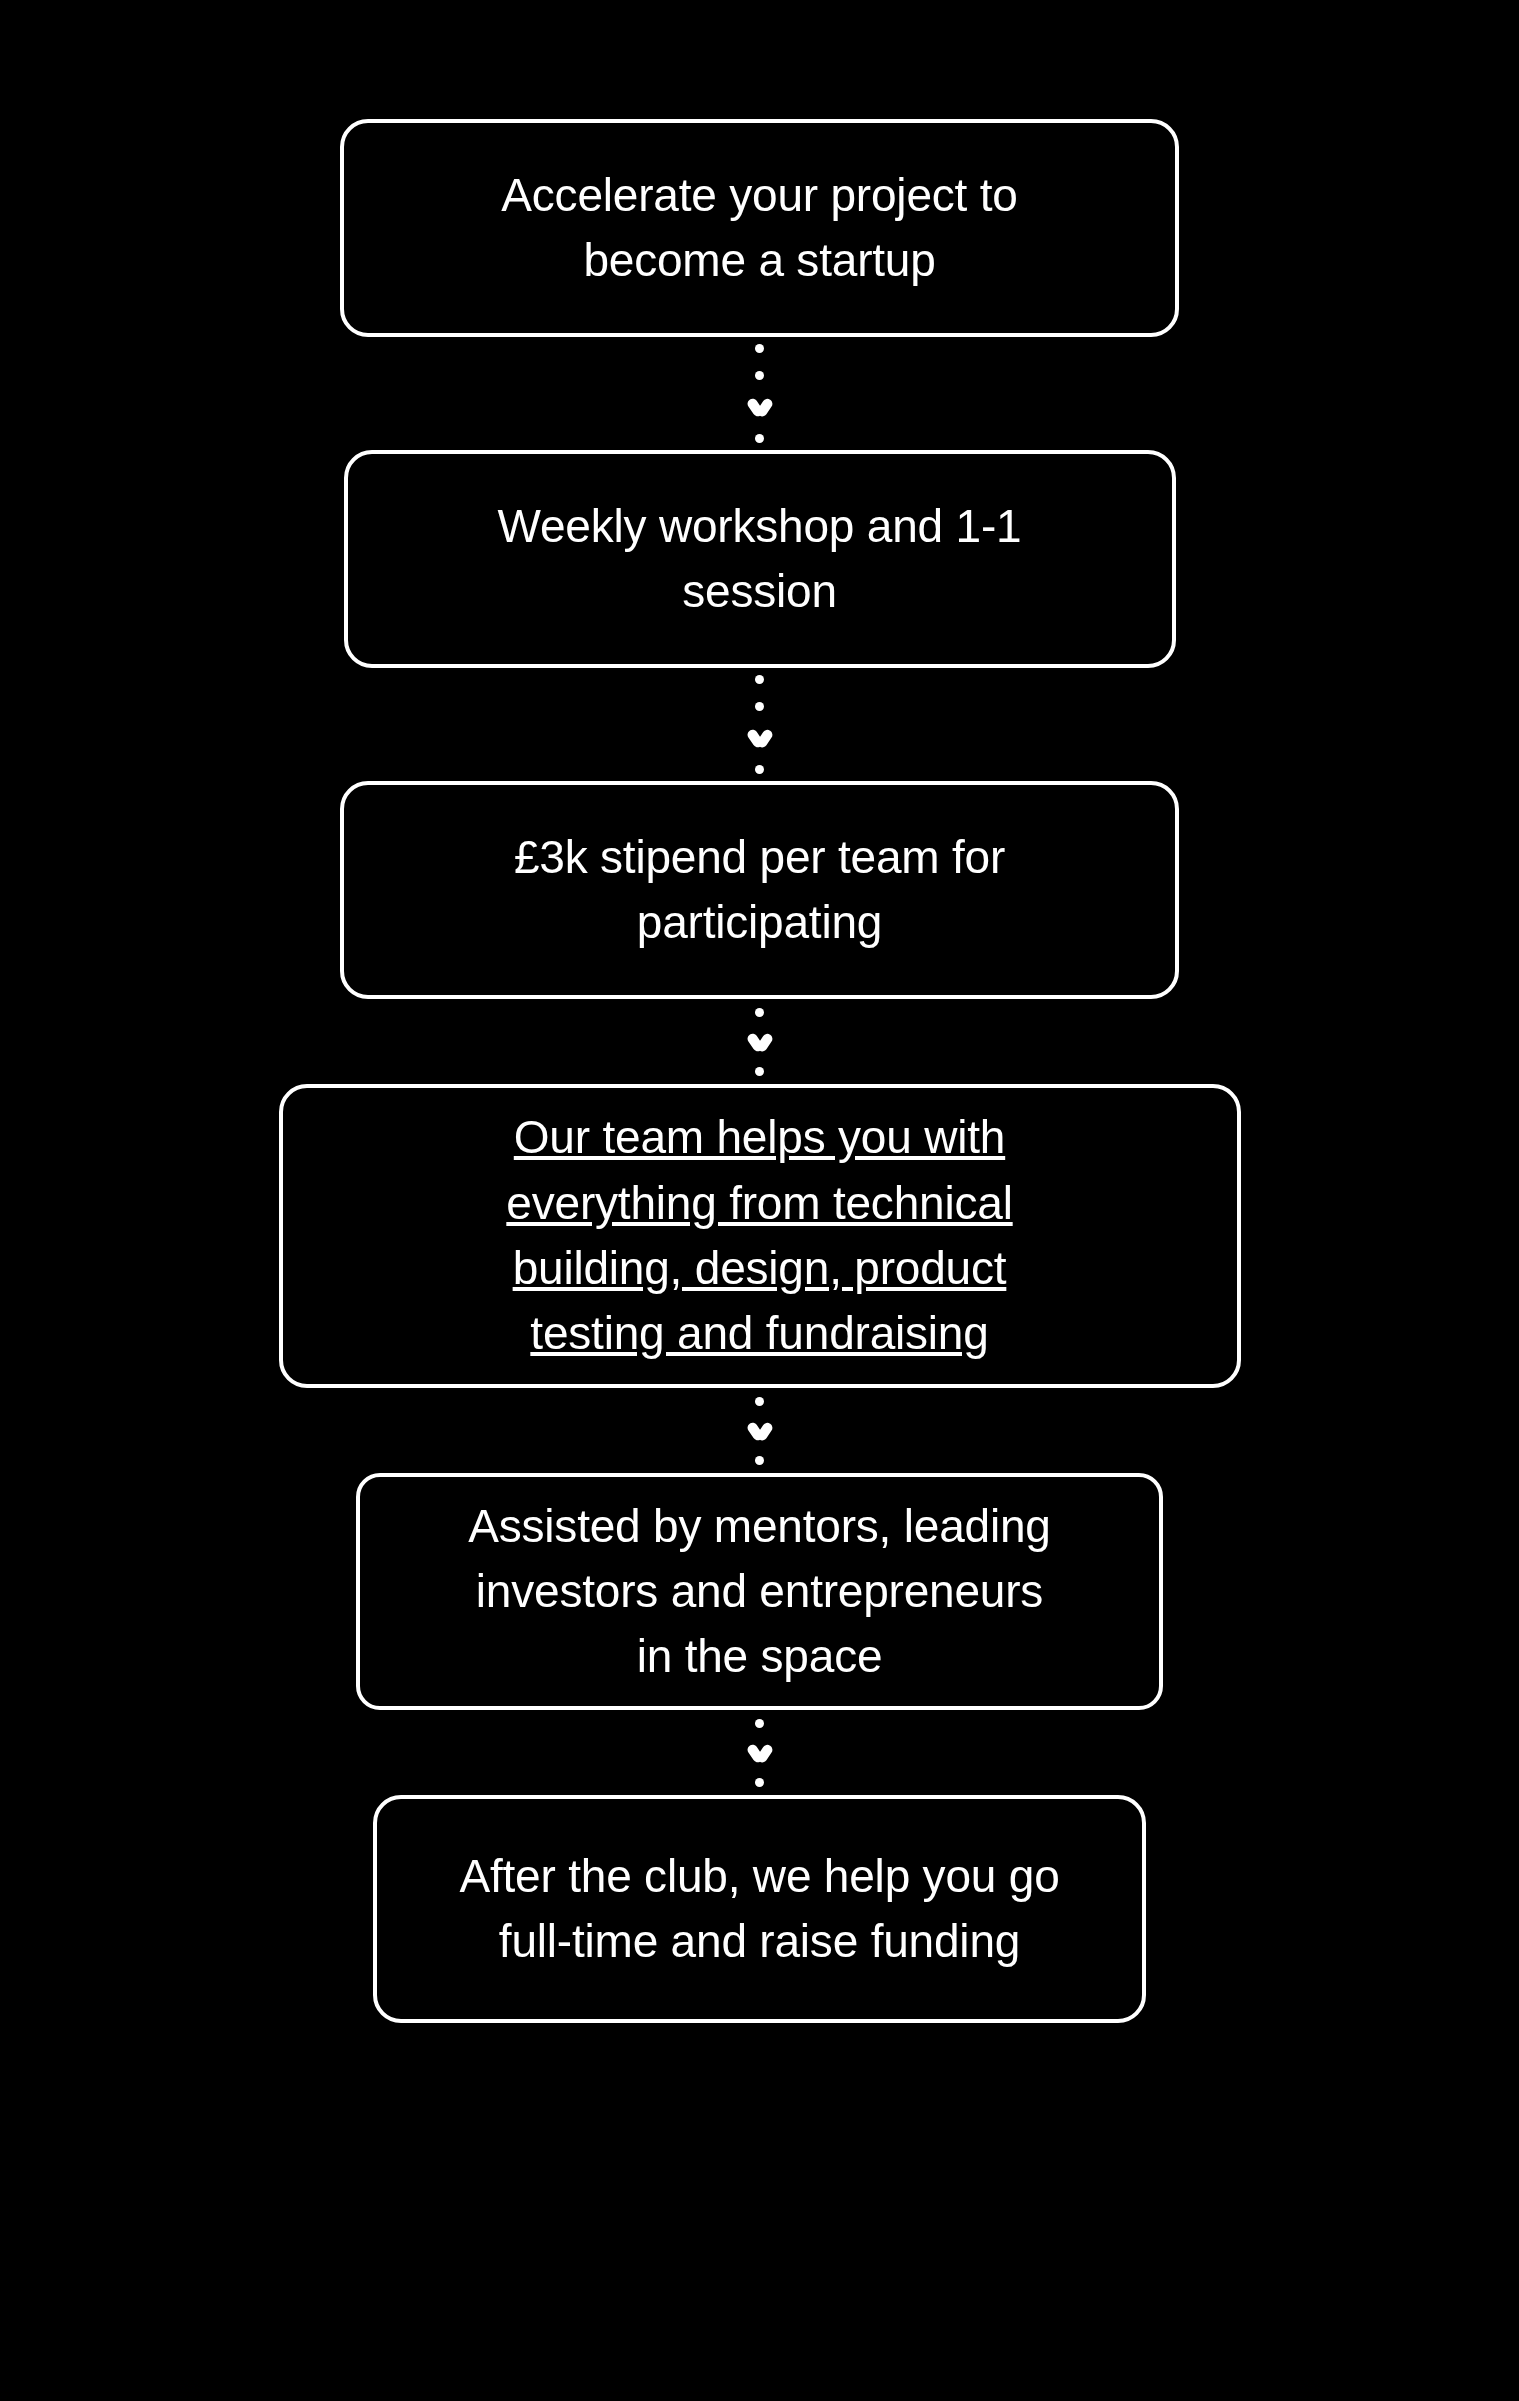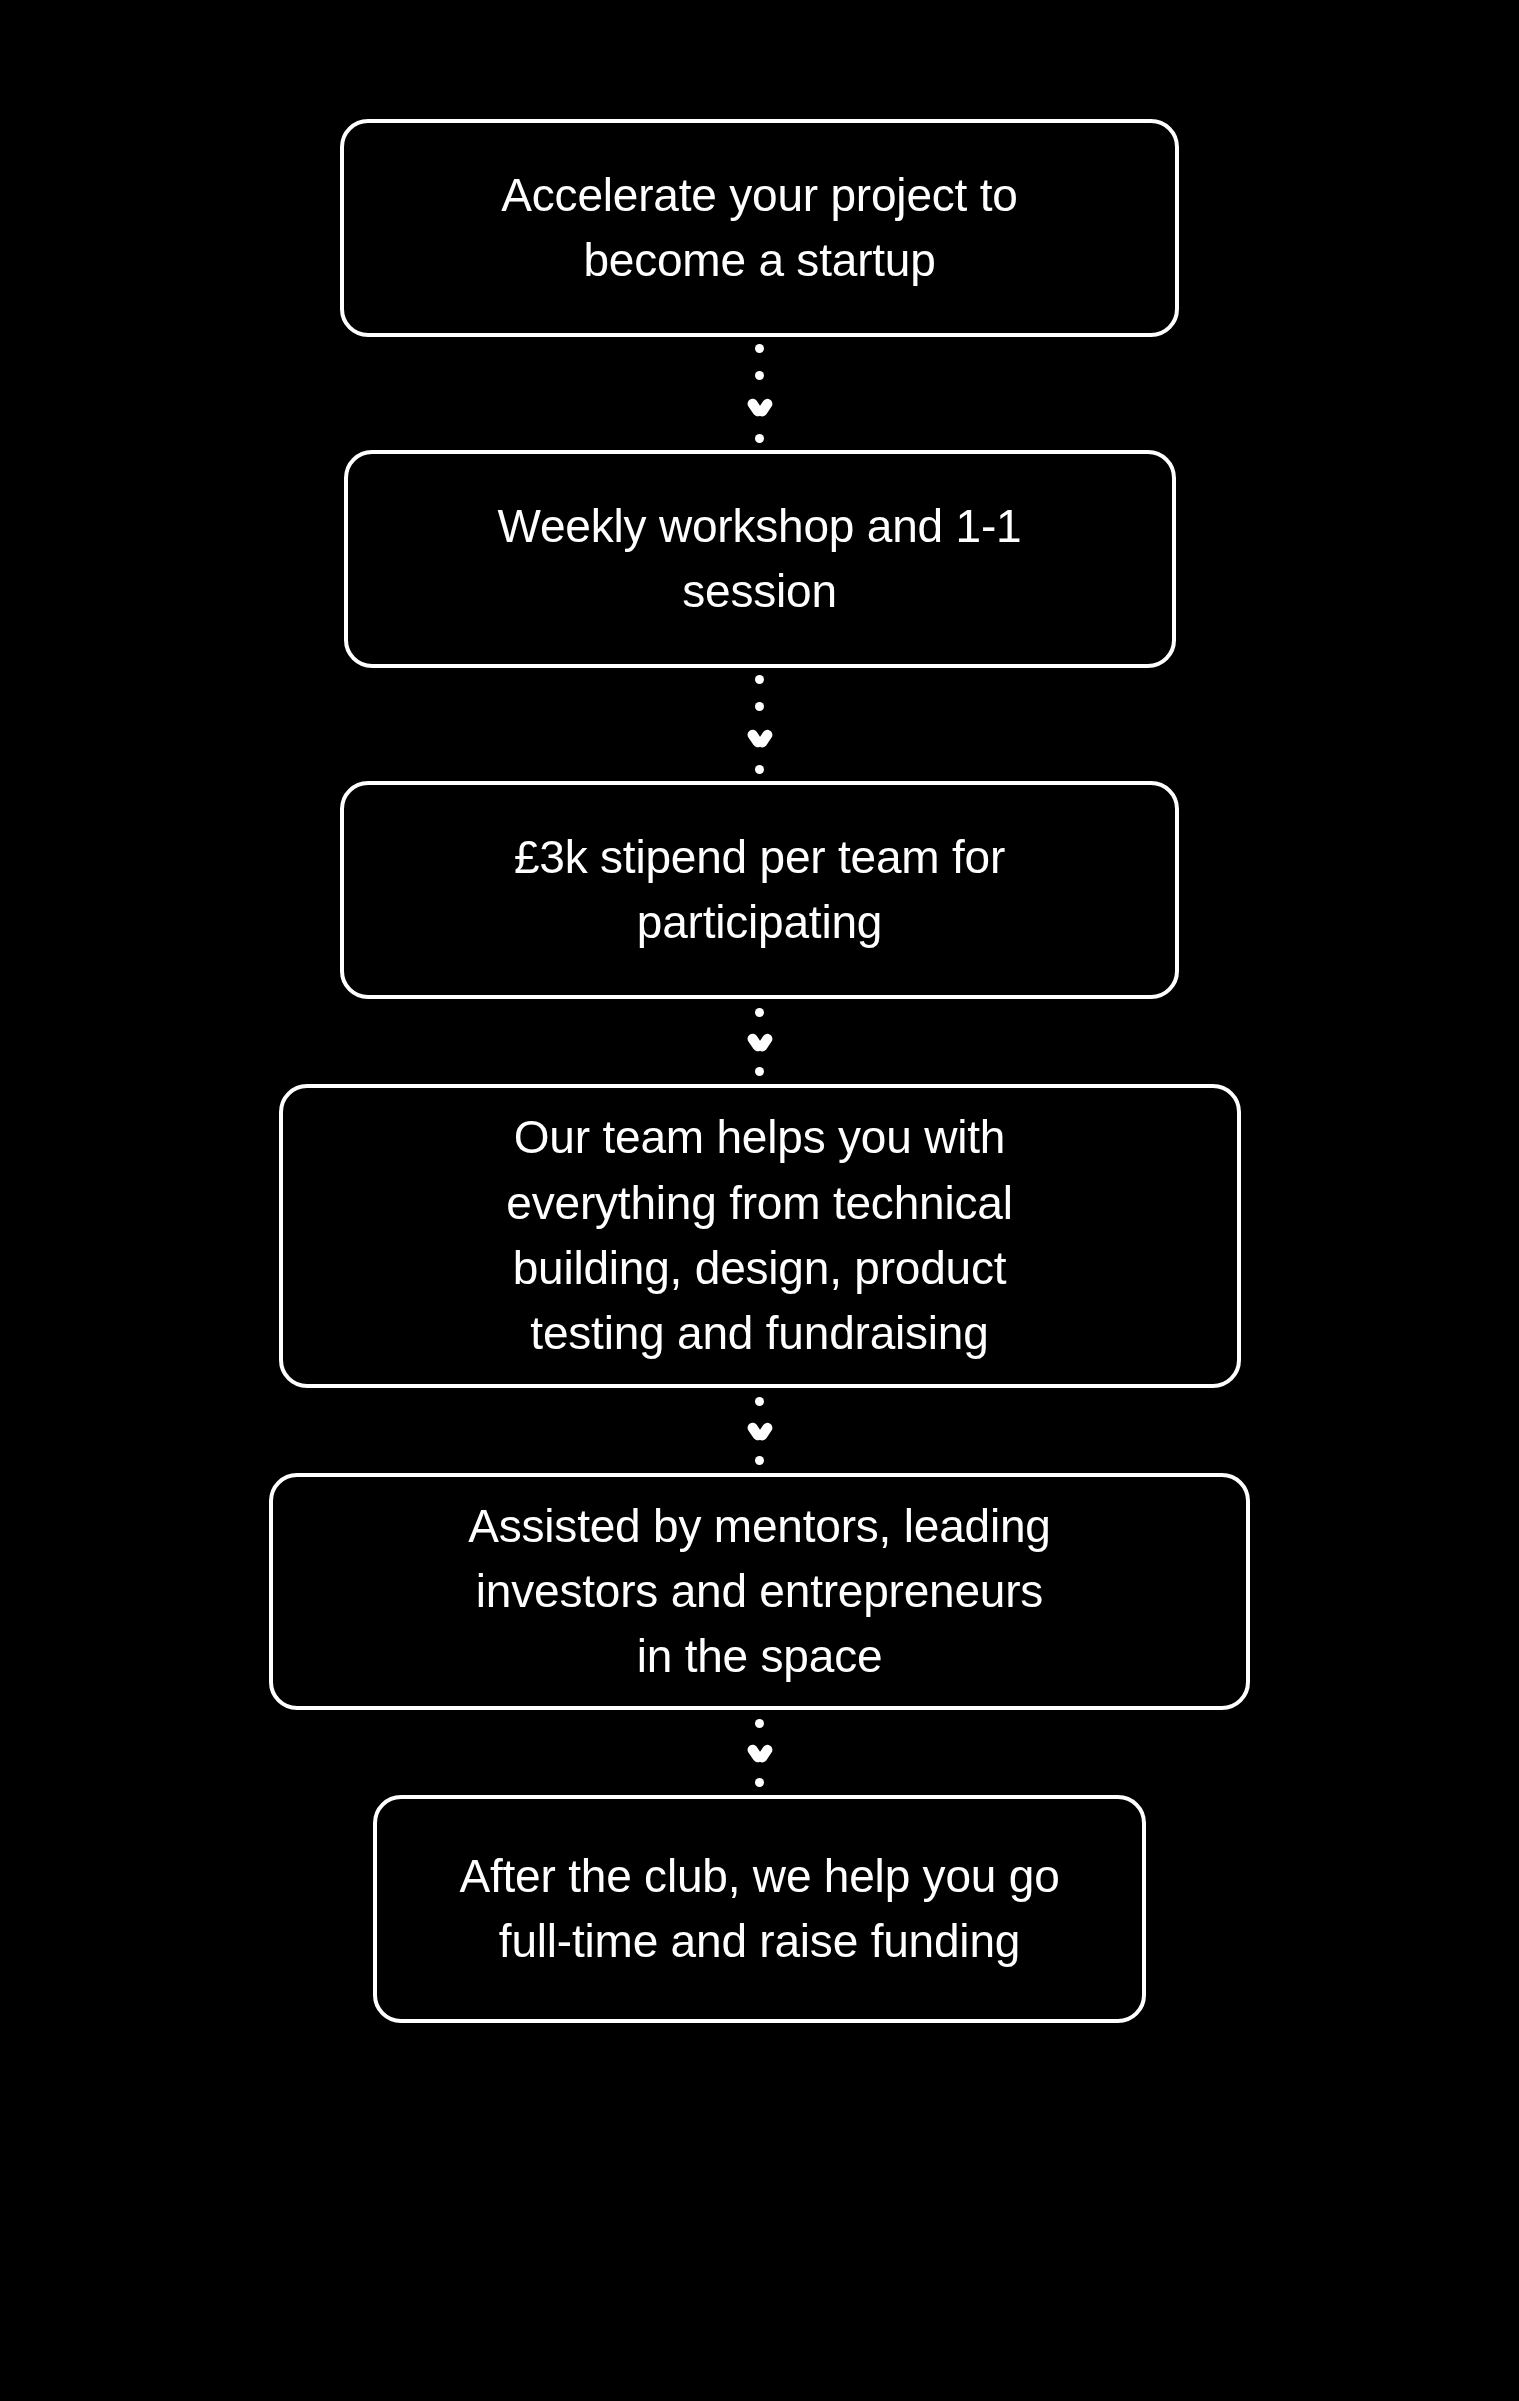--- a/index.html
+++ b/index.html
@@ -55,22 +55,22 @@
     font-weight: 400;
     letter-spacing: -0.2px;
     white-space: pre-line;
     color: #ffffff;
   }
 
   
   .node-w1 { width: 839px; min-height: 218px; }
   .node-w2 { width: 832px; min-height: 218px; }
   .node-w3 { width: 839px; min-height: 218px; }
-  .node-w4 { width: 962px; min-height: 304px; }
-  .node-w5 { width: 981px; min-height: 237px; }
+  .node-w4 { width: 962px; min-height: 304px; text-decoration: underline; }
+  .node-w5 { width: 807px; min-height: 237px; border-radius: 24px; }
   .node-w6 { width: 773px; min-height: 228px; }
 
   
   .flow-connector {
     position: relative;
     width: 36px;
     display: flex;
     flex-direction: column;
     align-items: center;
     justify-content: center;

